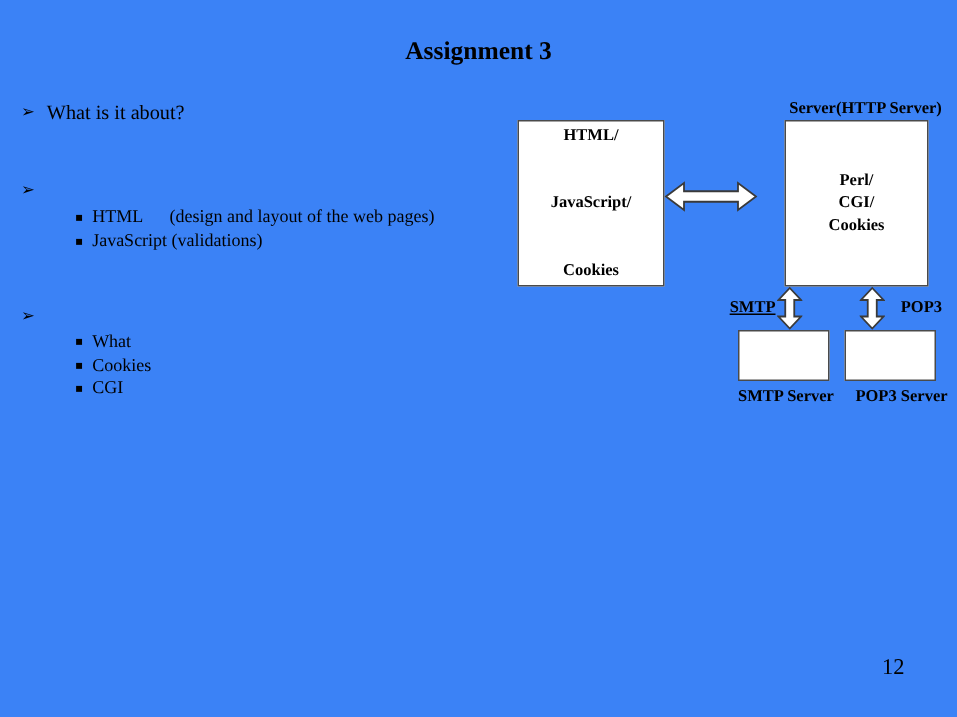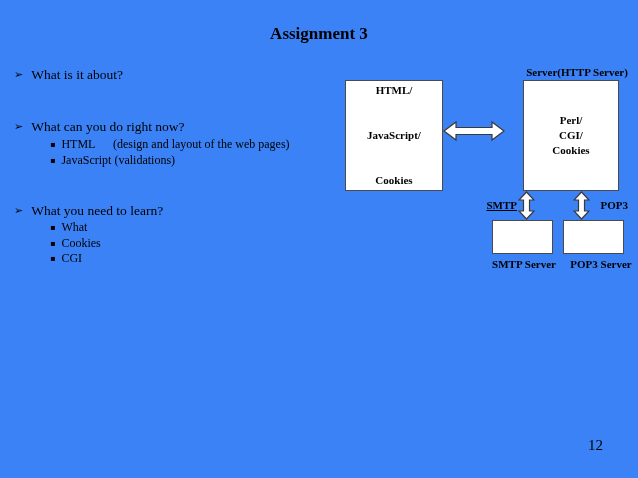--- a/index.html
+++ b/index.html
@@ -93,36 +93,34 @@
 
   <h1 class="title">Assignment 3</h1>
 
   <div class="bullet l1" style="top:67px">
     <span class="glyph arrow">➢</span>
     <span class="btext">What is it about?</span>
   </div>
 
   <div class="bullet l1" style="top:119px">
     <span class="glyph arrow">➢</span>
-    <span class="btext">What can you do right now?</span>
   </div>
 
   <div class="bullet l2" style="top:137px">
     <span class="glyph square">▪</span>
     <span class="btext">HTML      (design and layout of the web pages)</span>
   </div>
 
   <div class="bullet l2" style="top:153px">
     <span class="glyph square">▪</span>
     <span class="btext">JavaScript (validations)</span>
   </div>
 
   <div class="bullet l1" style="top:203px">
     <span class="glyph arrow">➢</span>
-    <span class="btext">What you need to learn?</span>
   </div>
 
   <div class="bullet l2" style="top:220px">
     <span class="glyph square">▪</span>
     <span class="btext">What</span>
   </div>
 
   <div class="bullet l2" style="top:236px">
     <span class="glyph square">▪</span>
     <span class="btext">Cookies</span>

